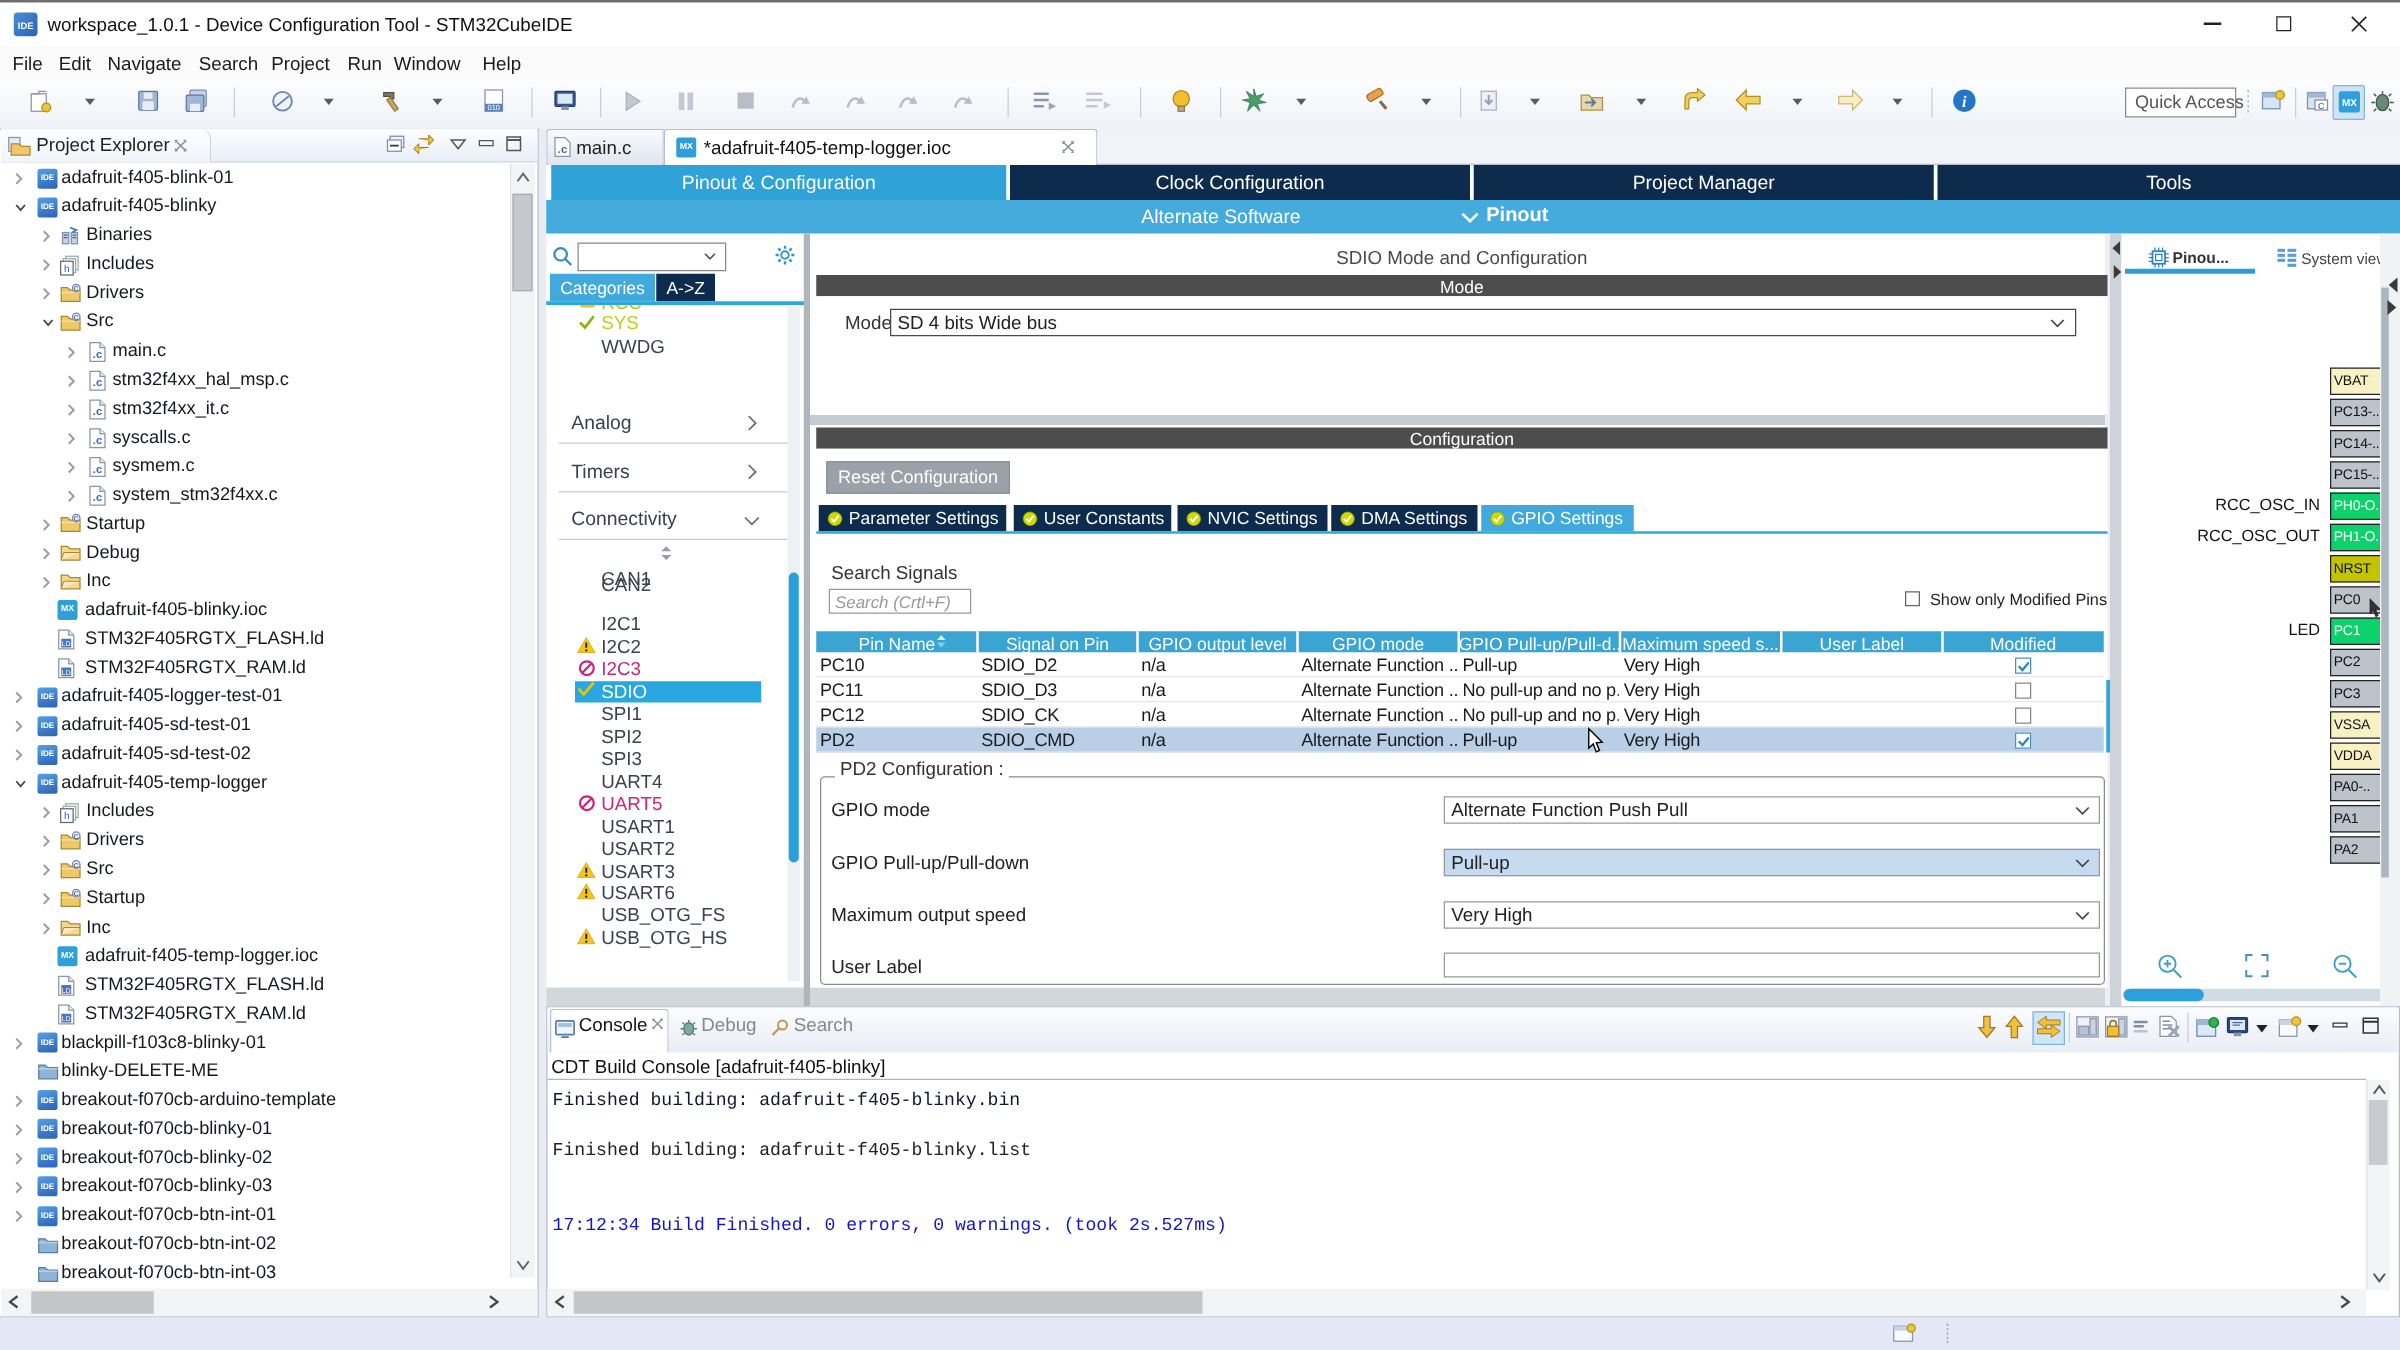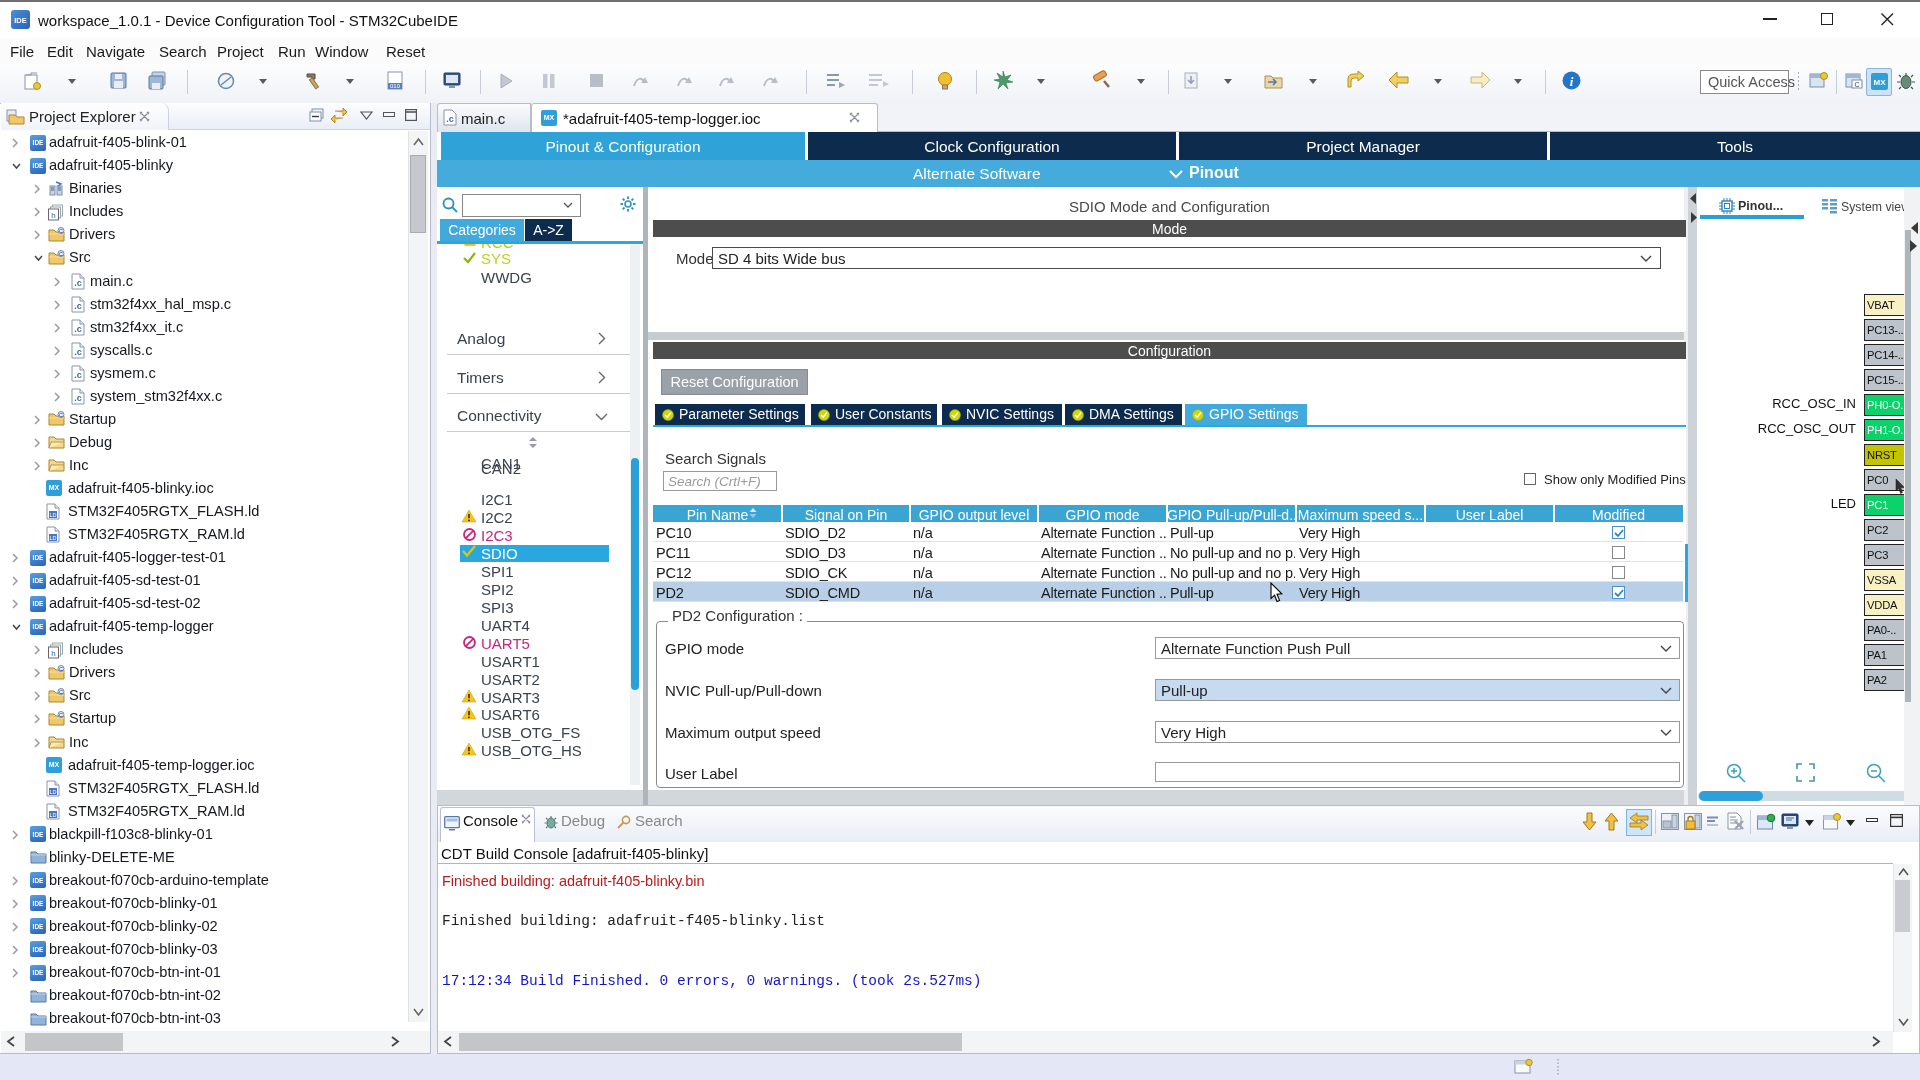--- a/index.html
+++ b/index.html
@@ -20,21 +20,21 @@
     <path d="M0.5 0.5 L12 12 M12 0.5 L0.5 12" stroke="#222" stroke-width="1.4"></path>
   </svg>
 <div class="a" style="left:0;top:38px;width:1920px;height:26px;background:#fbfbfc"></div>
 <div class="tx" style="left:10px;top:43px;font-size:15px;color:#1a1a1a">File</div>
 <div class="tx" style="left:47px;top:43px;font-size:15px;color:#1a1a1a">Edit</div>
 <div class="tx" style="left:86px;top:43px;font-size:15px;color:#1a1a1a">Navigate</div>
 <div class="tx" style="left:159px;top:43px;font-size:15px;color:#1a1a1a">Search</div>
 <div class="tx" style="left:217px;top:43px;font-size:15px;color:#1a1a1a">Project</div>
 <div class="tx" style="left:278px;top:43px;font-size:15px;color:#1a1a1a">Run</div>
 <div class="tx" style="left:315px;top:43px;font-size:15px;color:#1a1a1a">Window</div>
-<div class="tx" style="left:386px;top:43px;font-size:15px;color:#1a1a1a">Reset</div>
+<div class="tx" style="left:386px;top:43px;font-size:15px;color:#1a1a1a">Help</div>
 <div class="a" style="left:0;top:64px;width:1920px;height:39px;background:linear-gradient(#fdfdfe,#eff2f7)"></div>
 <svg style="left:23px;top:72px" width="18" height="18">
     <rect x="2" y="3" width="12" height="14" fill="#fffef8" stroke="#8a94a8"></rect>
     <path d="M3 3 L8 3 L8 1 L14 1" stroke="#8a94a8" fill="none"></path>
     <circle cx="14" cy="14" r="3.5" fill="#e8c63e" stroke="#b89010"></circle>
   </svg>
 <svg style="left:68px;top:79px" width="8" height="5">
     <path d="M0 0 L8 0 L4 5 Z" fill="#5a5a5a"></path>
   </svg>
 <svg style="left:110px;top:72px" width="18" height="18">
@@ -769,21 +769,21 @@
     <path d="M1 0 L1 15.5 L4.6 12.2 L7 18.5 L9.6 17.4 L7 11.2 L11.8 10.8 Z" fill="#fff" stroke="#000" stroke-width="1.1"></path>
   </svg>
 <div class="a" style="left:656px;top:621px;width:1028px;height:167px;border:1px solid #8a8a8a;border-radius:4px"></div>
 <div class="tx" style="left:668px;top:607px;font-size:15px;color:#333;background:#fff;padding:0 4px">PD2 Configuration :</div>
 <div class="tx" style="left:665px;top:640px;font-size:15px;color:#222">GPIO mode</div>
 <div class="a" style="left:1155px;top:637px;width:525px;height:22px;background:#fff;border:1px solid #999"></div>
 <div class="tx" style="left:1161px;top:640px;font-size:15px;color:#222">Alternate Function Push Pull</div>
 <svg style="left:1660px;top:645px" width="12" height="7">
     <path d="M1 1 L6 6 L11 1" fill="none" stroke="#444" stroke-width="1.4"></path>
   </svg>
-<div class="tx" style="left:665px;top:682px;font-size:15px;color:#222">NVIC Pull-up/Pull-down</div>
+<div class="tx" style="left:665px;top:682px;font-size:15px;color:#222">GPIO Pull-up/Pull-down</div>
 <div class="a" style="left:1155px;top:679px;width:525px;height:22px;background:#c6daf0;border:1px solid #999"></div>
 <div class="tx" style="left:1161px;top:682px;font-size:15px;color:#222">Pull-up</div>
 <svg style="left:1660px;top:687px" width="12" height="7">
     <path d="M1 1 L6 6 L11 1" fill="none" stroke="#444" stroke-width="1.4"></path>
   </svg>
 <div class="tx" style="left:665px;top:724px;font-size:15px;color:#222">Maximum output speed</div>
 <div class="a" style="left:1155px;top:721px;width:525px;height:22px;background:#fff;border:1px solid #999"></div>
 <div class="tx" style="left:1161px;top:724px;font-size:15px;color:#222">Very High</div>
 <svg style="left:1660px;top:729px" width="12" height="7">
     <path d="M1 1 L6 6 L11 1" fill="none" stroke="#444" stroke-width="1.4"></path>
@@ -955,21 +955,21 @@
 <svg style="left:1846px;top:820px" width="9" height="6">
     <path d="M0 0 L9 0 L4.5 6 Z" fill="#222"></path>
   </svg>
 <div class="a" style="left:1866px;top:818px;width:12px;height:4px;border:1.2px solid #333"></div>
 <svg style="left:1890px;top:814px" width="13" height="13">
     <rect x="0.6" y="0.6" width="11.8" height="11.8" fill="none" stroke="#333" stroke-width="1.2"></rect>
     <path d="M0.6 3.4 H12.4" stroke="#333" stroke-width="1.6"></path>
   </svg>
 <div class="tx" style="left:441px;top:845px;font-size:15px;color:#111">CDT Build Console [adafruit-f405-blinky]</div>
 <div class="a" style="left:438px;top:863px;width:1455px;height:1px;background:#aeb4c0"></div>
-<div class="tx" style="left:442px;top:873px;font-size:14.5px;font-family:Liberation Sans, sans-serif;color:#b91c1c">Finished building: adafruit-f405-blinky.bin</div>
+<div class="tx" style="left:442px;top:873px;font-size:14.5px;font-family:Liberation Mono, monospace;color:#0f172a">Finished building: adafruit-f405-blinky.bin</div>
 <div class="tx" style="left:442px;top:913px;font-size:14.5px;font-family:'Liberation Mono',monospace;color:#222">Finished building: adafruit-f405-blinky.list</div>
 <div class="tx" style="left:442px;top:973px;font-size:14.5px;font-family:'Liberation Mono',monospace;color:#1515c8">17:12:34 Build Finished. 0 errors, 0 warnings. (took 2s.527ms)</div>
 <div class="a" style="left:1893px;top:864px;width:19px;height:168px;background:#f3f4f6;border-left:1px solid #e0e2e6"></div>
 <svg style="left:1898px;top:868px" width="11" height="8">
     <path d="M1 7 L5.5 1 L10 7" fill="none" stroke="#555" stroke-width="1.6"></path>
   </svg>
 <svg style="left:1898px;top:1018px" width="11" height="8">
     <path d="M1 1 L5.5 7 L10 1" fill="none" stroke="#555" stroke-width="1.6"></path>
   </svg>
 <div class="a" style="left:1895px;top:880px;width:15px;height:52px;background:#c9cbd0"></div>

